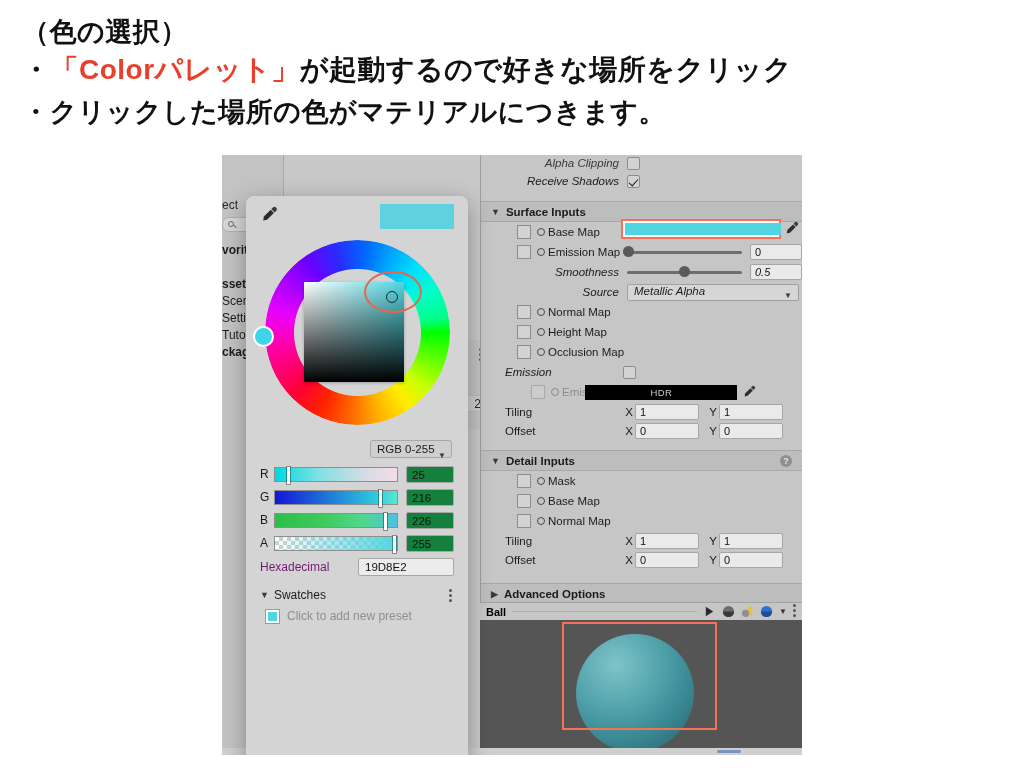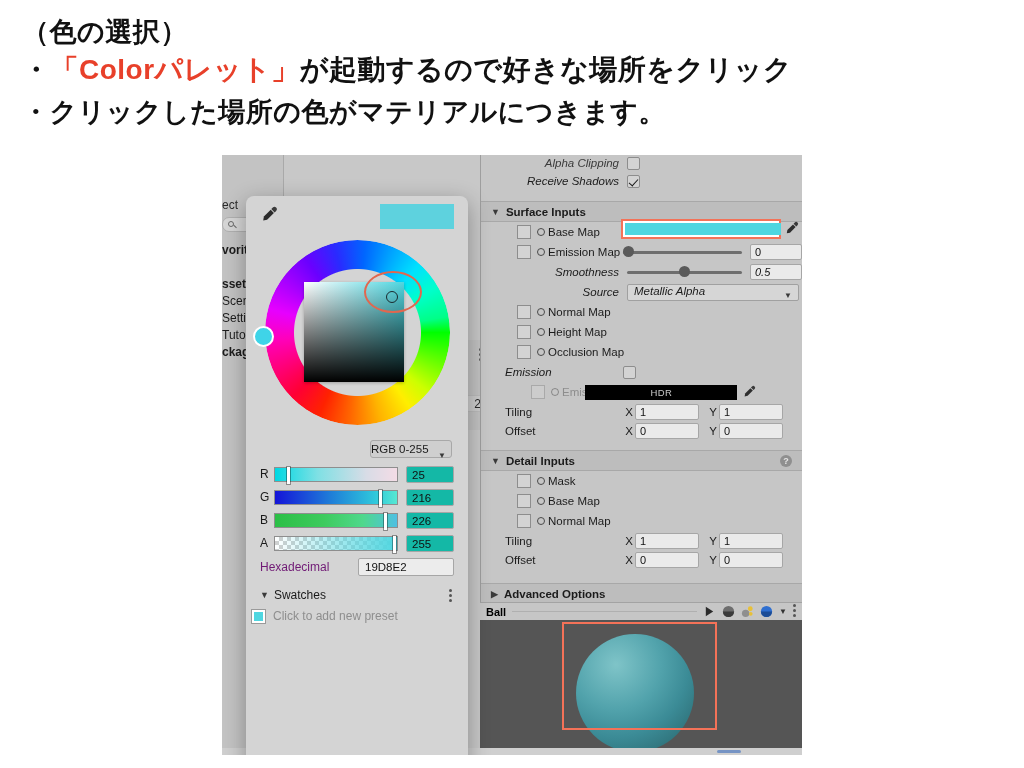--- a/index.html
+++ b/index.html
@@ -209,35 +209,35 @@
   }
   .hue-cursor {
     position:absolute; left:7px; top:88px; width:21px; height:21px;
     border:2.5px solid #ffffff; border-radius:50%; background:#3FD4E8;
   }
 
   .mode-row { position:relative; height:26px; }
   .mode-dd {
     position:absolute; right:16px; top:2px; width:82px; height:18px;
     background:#cfcfcf; border:1px solid #a8a8a8; border-radius:3px;
-    font-size:11.5px; color:#1b1b1b; line-height:17px; 
+    font-size:11.5px; color:#1b1b1b; line-height:17px; padding-left:6px;
   }
   .mode-dd .dd-arrow { right:5px; top:6px; }
 
   .chan-row { display:flex; align-items:center; height:20px; padding:0 14px; margin-bottom:3px; }
   .chan-lab { width:14px; font-size:12px; color:#1a1a1a; }
   .chan-bar {
     position:relative; flex:1; height:15px; border:1px solid #8e8e8e; margin-right:8px;
   }
   .chan-knob {
     position:absolute; top:-1px; width:3px; height:17px; background:#ffffff;
     box-shadow:0 0 0 1px rgba(0,0,0,0.35);
   }
   .chan-val {
-    width:48px; height:17px; background:#14b8a6; border:1px solid #a6a6a6;
+    width:48px; height:17px; background:#15803d; border:1px solid #a6a6a6;
     border-radius:2px; font-size:11.5px; line-height:16px; padding-left:5px; color:#111;
   }
   .bar-r { background:linear-gradient(to right, #00D8E2 0%, #7FE0E4 35%, #D8DCE6 75%, #F4DCE6 100%); }
   .bar-g { background:linear-gradient(to right, #1414D8 0%, #1E7CD8 45%, #2FC8DC 82%, #57E8D2 100%); }
   .bar-b { background:linear-gradient(to right, #2BBF46 0%, #3ECB5E 40%, #4FD88C 72%, #4FC0E2 100%); }
   .bar-a {
     background-color:#ffffff;
     background-image:
       linear-gradient(to right, rgba(79,214,224,0) 0%, rgba(79,214,224,1) 100%),
       linear-gradient(45deg, #cfcfcf 25%, transparent 25%, transparent 75%, #cfcfcf 75%),
@@ -249,21 +249,21 @@
   .hex-lab { flex:1; font-size:12px; color:#701a75; }
   .hex-val {
     width:96px; height:18px; background:#ececec; border:1px solid #a6a6a6;
     border-radius:2px; font-size:11.5px; line-height:17px; padding-left:6px; color:#111;
   }
   .sw-head { position:relative; display:flex; align-items:center; height:22px; padding:0 14px; margin-top:6px; }
   .sw-head .tri { font-size:9px; margin-right:5px; color:#3a3a3a; }
   .sw-title { font-size:12px; color:#1a1a1a; }
   .sw-kebab { position:absolute; right:16px; top:5px; }
   .sw-kebab i { display:block; width:3px; height:3px; border-radius:50%; background:#555; margin-bottom:2px; }
-  .sw-add { display:flex; align-items:center; height:20px; padding:0 6px; }
+  .sw-add { display:flex; align-items:center; height:20px; padding:0 20px; }
   .sw-chip {
     width:13px; height:13px; background:#4FD6E0;
     border:2px solid #ffffff; outline:1px solid #9a9a9a; margin-right:8px;
   }
   .sw-add-lab { font-size:12px; color:#8e8e8e; }
 </style>
 </head>
 <body>
 
 <div id="root">

